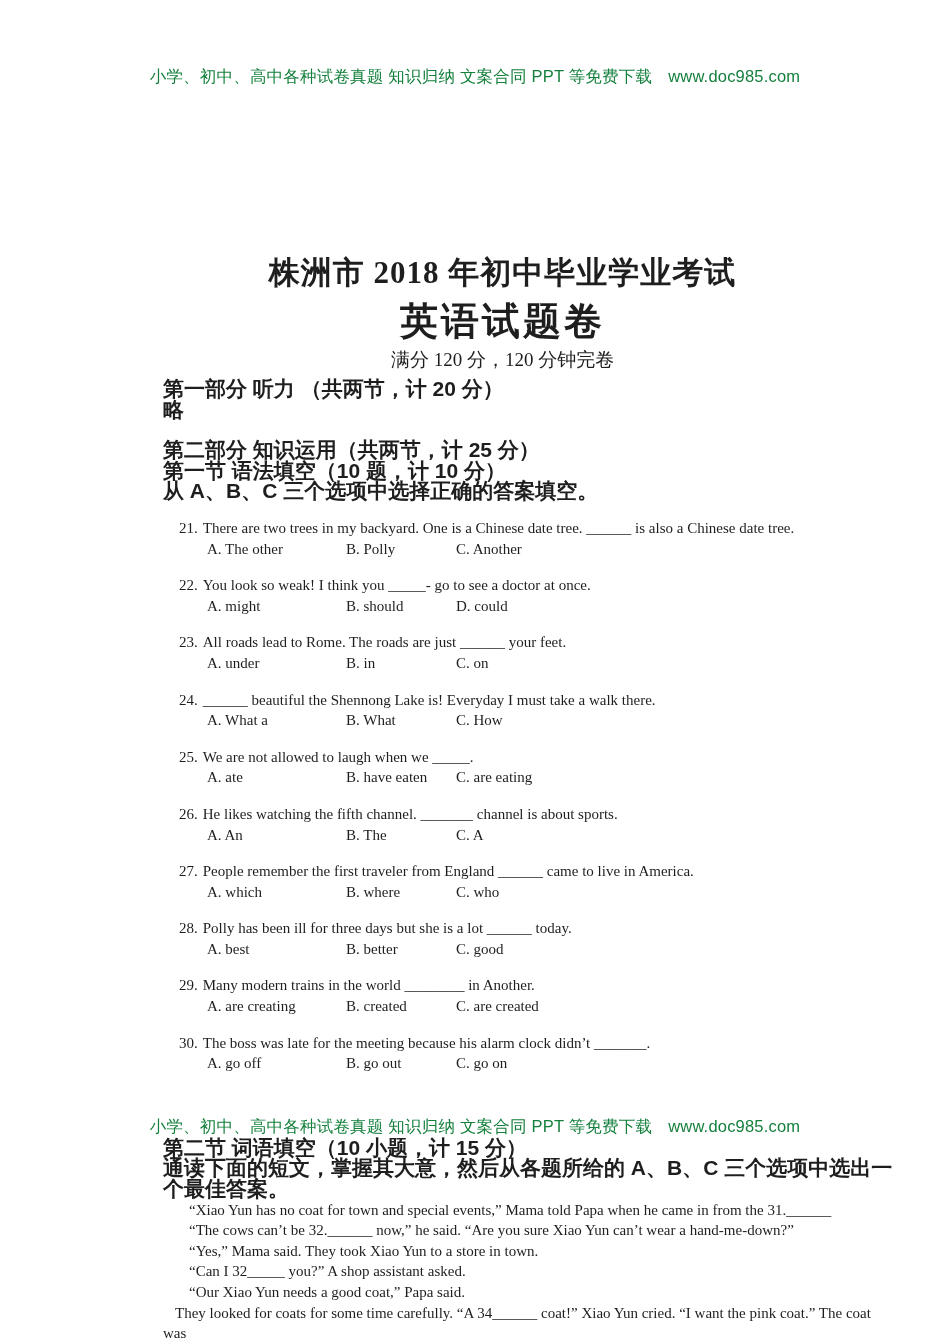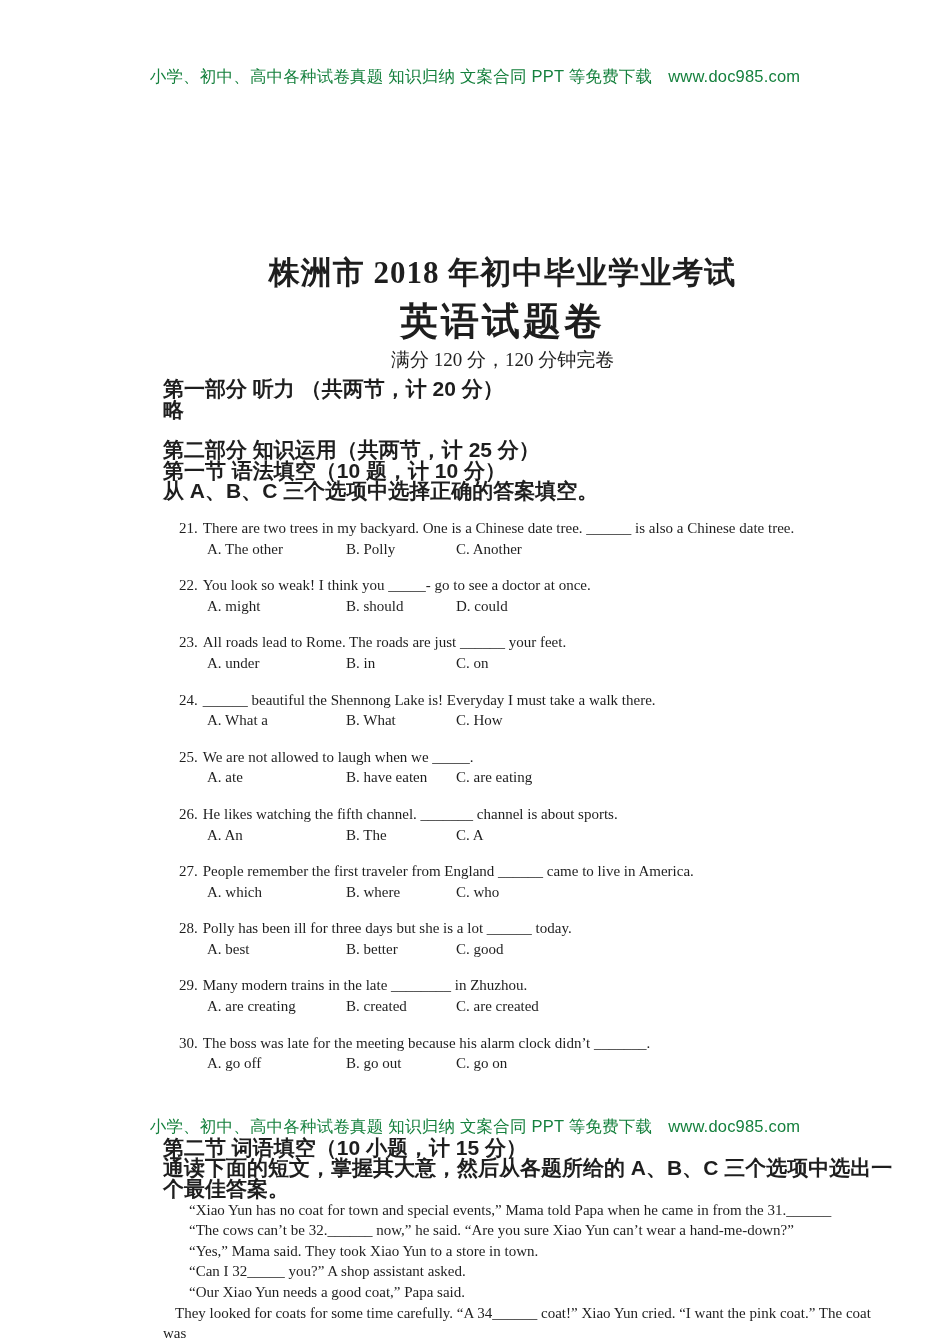--- a/index.html
+++ b/index.html
@@ -158,21 +158,21 @@
       <div class="question">
         <div><span class="q-num">28.</span><span>Polly has been ill for three days but she is a lot ______ today.</span></div>
         <div class="options">
           <span>A. best</span>
           <span>B. better</span>
           <span>C. good</span>
         </div>
       </div>
 
       <div class="question">
-        <div><span class="q-num">29.</span><span>Many modern trains in the late ________ in Zhuzhou.</span></div>
+        <div><span class="q-num">29.</span><span>Many modern trains in the world ________ in Another.</span></div>
         <div class="options">
           <span>A. are creating</span>
           <span>B. created</span>
           <span>C. are created</span>
         </div>
       </div>
 
       <div class="question">
         <div><span class="q-num">30.</span><span>The boss was late for the meeting because his alarm clock didn’t _______.</span></div>
         <div class="options">

